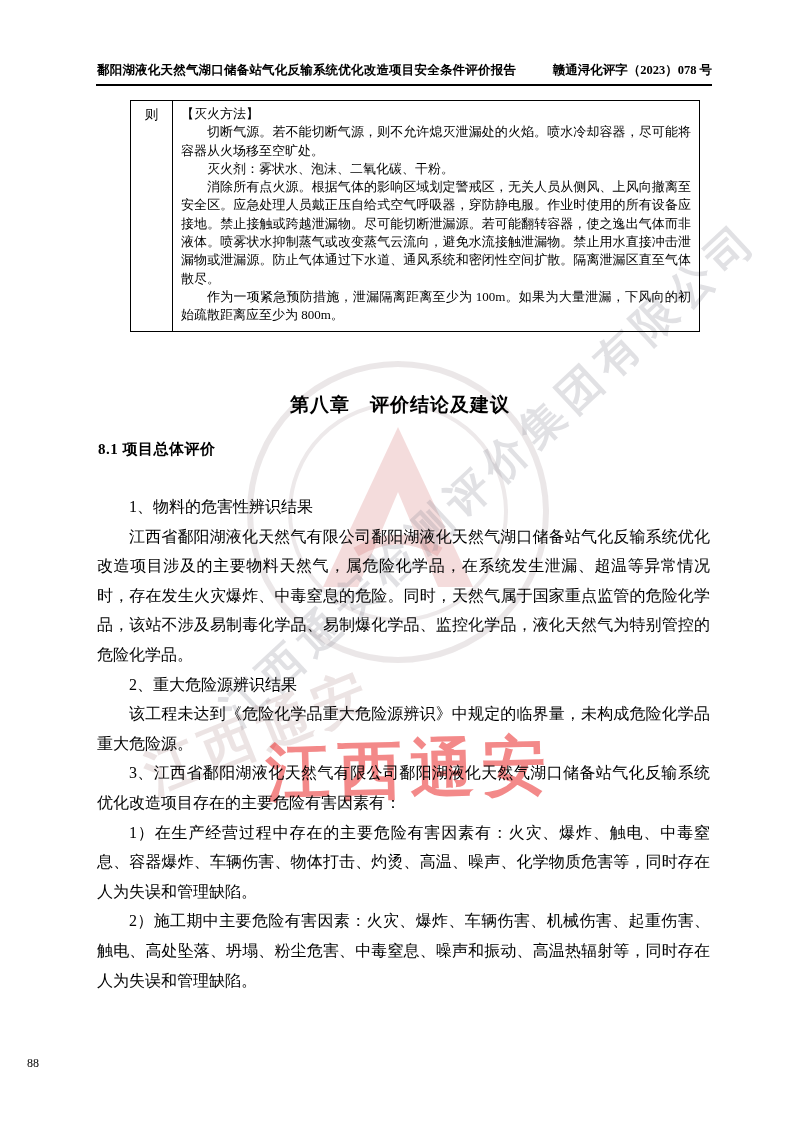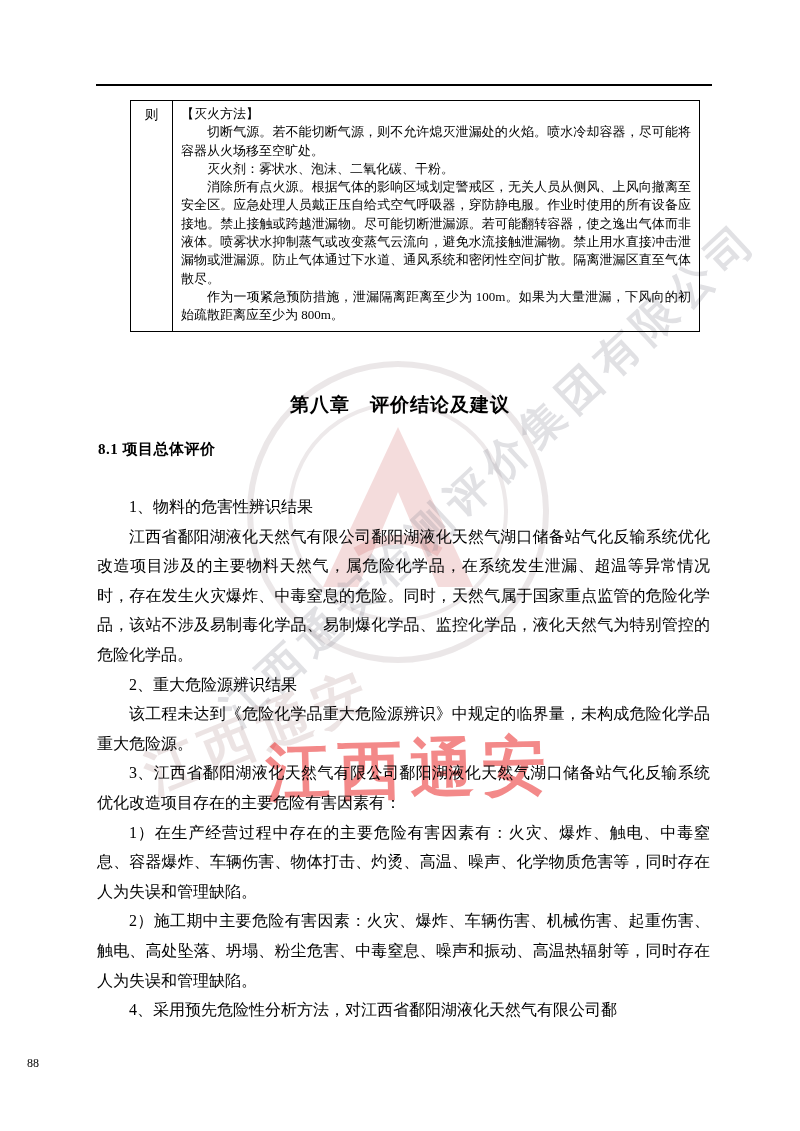--- a/index.html
+++ b/index.html
@@ -104,20 +104,24 @@
     <circle cx="160" cy="160" r="148" fill="none" stroke="rgba(165,145,150,0.22)" stroke-width="6"></circle>
     <circle cx="160" cy="160" r="108" fill="none" stroke="rgba(165,145,150,0.20)" stroke-width="4"></circle>
     <path d="M160 75 L235 235 L200 235 L160 140 L120 235 L85 235 Z" fill="rgba(215,130,130,0.28)"></path>
     <path d="M118 200 Q160 175 202 200" stroke="rgba(215,130,130,0.30)" stroke-width="10" fill="none"></path>
   </svg>
 
   <div class="wm wm-diagonal">江西通安检测评价集团有限公司</div>
   <div class="wm wm-red-shadow">江西通安</div>
   <div class="wm wm-red">江西通安</div>
 
+  <div class="doc-header">
+    <span class="h-left">鄱阳湖液化天然气湖口储备站气化反输系统优化改造项目安全条件评价报告</span>
+    <span class="h-right">赣通浔化评字（2023）078 号</span>
+  </div>
   <div class="header-rule"></div>
 
   <div class="hazard-table">
     <div class="cell-label">则</div>
     <div class="cell-body">
       <p class="t-head">【灭火方法】</p>
       <p class="t-par">切断气源。若不能切断气源，则不允许熄灭泄漏处的火焰。喷水冷却容器，尽可能将容器从火场移至空旷处。</p>
       <p class="t-par">灭火剂：雾状水、泡沫、二氧化碳、干粉。</p>
       <p class="t-par">消除所有点火源。根据气体的影响区域划定警戒区，无关人员从侧风、上风向撤离至安全区。应急处理人员戴正压自给式空气呼吸器，穿防静电服。作业时使用的所有设备应接地。禁止接触或跨越泄漏物。尽可能切断泄漏源。若可能翻转容器，使之逸出气体而非液体。喷雾状水抑制蒸气或改变蒸气云流向，避免水流接触泄漏物。禁止用水直接冲击泄漏物或泄漏源。防止气体通过下水道、通风系统和密闭性空间扩散。隔离泄漏区直至气体散尽。</p>
       <p class="t-par">作为一项紧急预防措施，泄漏隔离距离至少为 100m。如果为大量泄漏，下风向的初始疏散距离应至少为 800m。</p>
@@ -129,18 +133,17 @@
   <div class="section-title">8.1 项目总体评价</div>
 
   <div class="body-text">
     <p>1、物料的危害性辨识结果</p>
     <p>江西省鄱阳湖液化天然气有限公司鄱阳湖液化天然气湖口储备站气化反输系统优化改造项目涉及的主要物料天然气，属危险化学品，在系统发生泄漏、超温等异常情况时，存在发生火灾爆炸、中毒窒息的危险。同时，天然气属于国家重点监管的危险化学品，该站不涉及易制毒化学品、易制爆化学品、监控化学品，液化天然气为特别管控的危险化学品。</p>
     <p>2、重大危险源辨识结果</p>
     <p>该工程未达到《危险化学品重大危险源辨识》中规定的临界量，未构成危险化学品重大危险源。</p>
     <p>3、江西省鄱阳湖液化天然气有限公司鄱阳湖液化天然气湖口储备站气化反输系统优化改造项目存在的主要危险有害因素有：</p>
     <p>1）在生产经营过程中存在的主要危险有害因素有：火灾、爆炸、触电、中毒窒息、容器爆炸、车辆伤害、物体打击、灼烫、高温、噪声、化学物质危害等，同时存在人为失误和管理缺陷。</p>
     <p>2）施工期中主要危险有害因素：火灾、爆炸、车辆伤害、机械伤害、起重伤害、触电、高处坠落、坍塌、粉尘危害、中毒窒息、噪声和振动、高温热辐射等，同时存在人为失误和管理缺陷。</p>
-    <p>4、采用预先危险性分析方法，对江西省鄱阳湖液化天然气有限公司鄱</p>
   </div>
 
   <div class="page-number">88</div>
 
 </div>
 
 </body></html>

